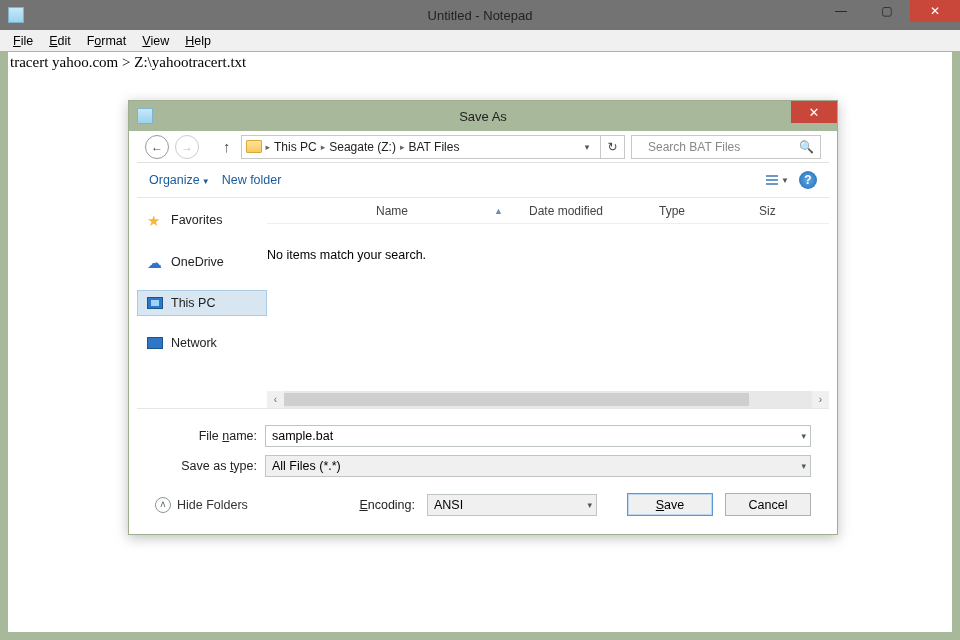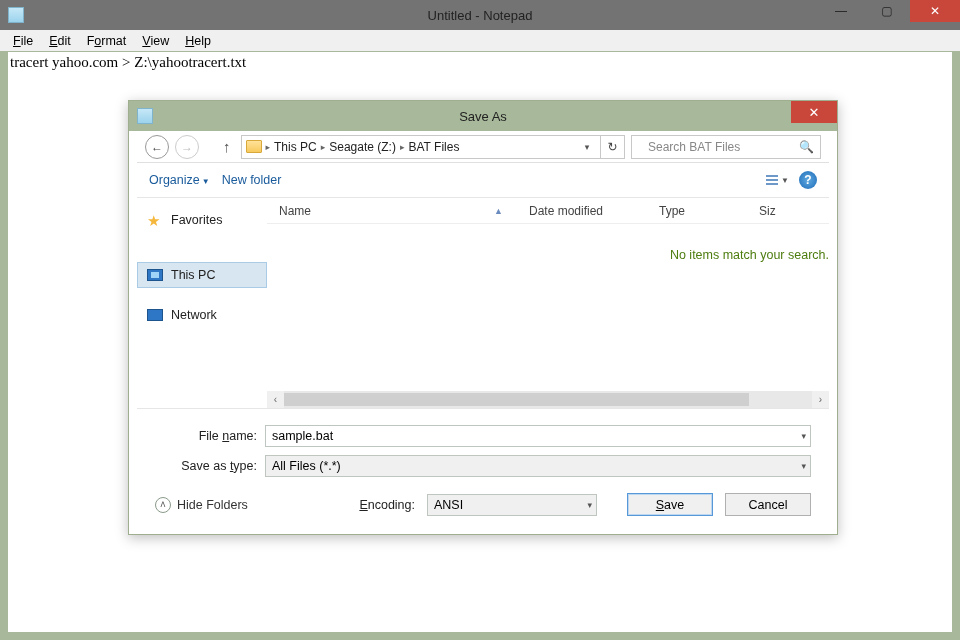--- a/index.html
+++ b/index.html
@@ -43,26 +43,26 @@
   .nav-item.selected { background: #d8e6f2; border: 1px solid #aacbe6; padding: 5px 9px; }
   .nav-icon { width: 16px; height: 16px; display: inline-block; }
   .star-icon::before { content: "★"; color: #f5b83d; font-size: 15px; }
   .cloud-icon::before { content: "☁"; color: #2e77c7; font-size: 15px; }
   .pc-icon { width: 16px; height: 12px; background: #2e77c7; display: inline-block; border: 1px solid #1d548e; position: relative; }
   .pc-icon::after { content: ""; position: absolute; left: 3px; right: 3px; top: 2px; bottom: 2px; background: #9fd3f7; }
   .net-icon { width: 16px; height: 12px; background: #2e77c7; display: inline-block; border: 1px solid #1d548e; }
   .list-pane { flex: 1; display: flex; flex-direction: column; position: relative; }
   .list-header { height: 26px; display: flex; align-items: center; font-size: 12px; color: #444; border-bottom: 1px solid #eee; }
   .lh-col { padding: 0 12px; }
-  .lh-name { width: 250px; position: relative; }
+  .lh-name { width: 250px; position: relative; text-align: center; }
   .lh-sort { font-size: 9px; color: #6a8bbd; position: absolute; right: 14px; top: 2px; }
   .lh-date { width: 130px; }
   .lh-type { width: 100px; }
   .lh-size { width: 50px; text-align: left; }
-  .empty-msg { text-align: right; color: #4d7c0f; font-size: 12.5px; padding-top: 24px; }
+  .empty-msg { text-align: left; color: #000000; font-size: 12.5px; padding-top: 24px; }
   .hscroll { height: 17px; background: #f0f0f0; display: flex; align-items: center; }
   .hscroll .arrow { width: 17px; height: 17px; display: flex; align-items: center; justify-content: center; font-size: 10px; color: #666; }
   .hscroll .track { flex: 1; height: 17px; background: #e8e8e8; position: relative; }
   .hscroll .thumb { position: absolute; left: 0; width: 88%; top: 2px; bottom: 2px; background: #cfcfcf; }
   .formrow { display: flex; align-items: center; padding: 4px 18px; font-size: 12.5px; }
   .formrow .lbl { width: 110px; text-align: right; padding-right: 8px; color: #222; }
   .formrow .field { flex: 1; height: 22px; border: 1px solid #bfc6c0; padding: 0 6px; font-size: 12.5px; display: flex; align-items: center; background: #fff; position: relative; }
   .formrow .combo { background: #f0f0f0; }
   .combo-arrow { position: absolute; right: 4px; font-size: 9px; color: #555; }
   .form-top { padding-top: 16px; }
@@ -149,20 +149,24 @@
         </div>
       </div>
 
       <div class="filearea">
         <div class="nav-pane">
           <div class="nav-item">
             <span class="nav-icon star-icon"></span>
             <span>Favorites</span>
           </div>
           <div style="height:14px"></div>
+          <div class="nav-item">
+            <span class="nav-icon cloud-icon"></span>
+            <span>OneDrive</span>
+          </div>
           <div style="height:14px"></div>
           <div class="nav-item selected">
             <span class="pc-icon"></span>
             <span>This PC</span>
           </div>
           <div style="height:14px"></div>
           <div class="nav-item">
             <span class="net-icon"></span>
             <span>Network</span>
           </div>

